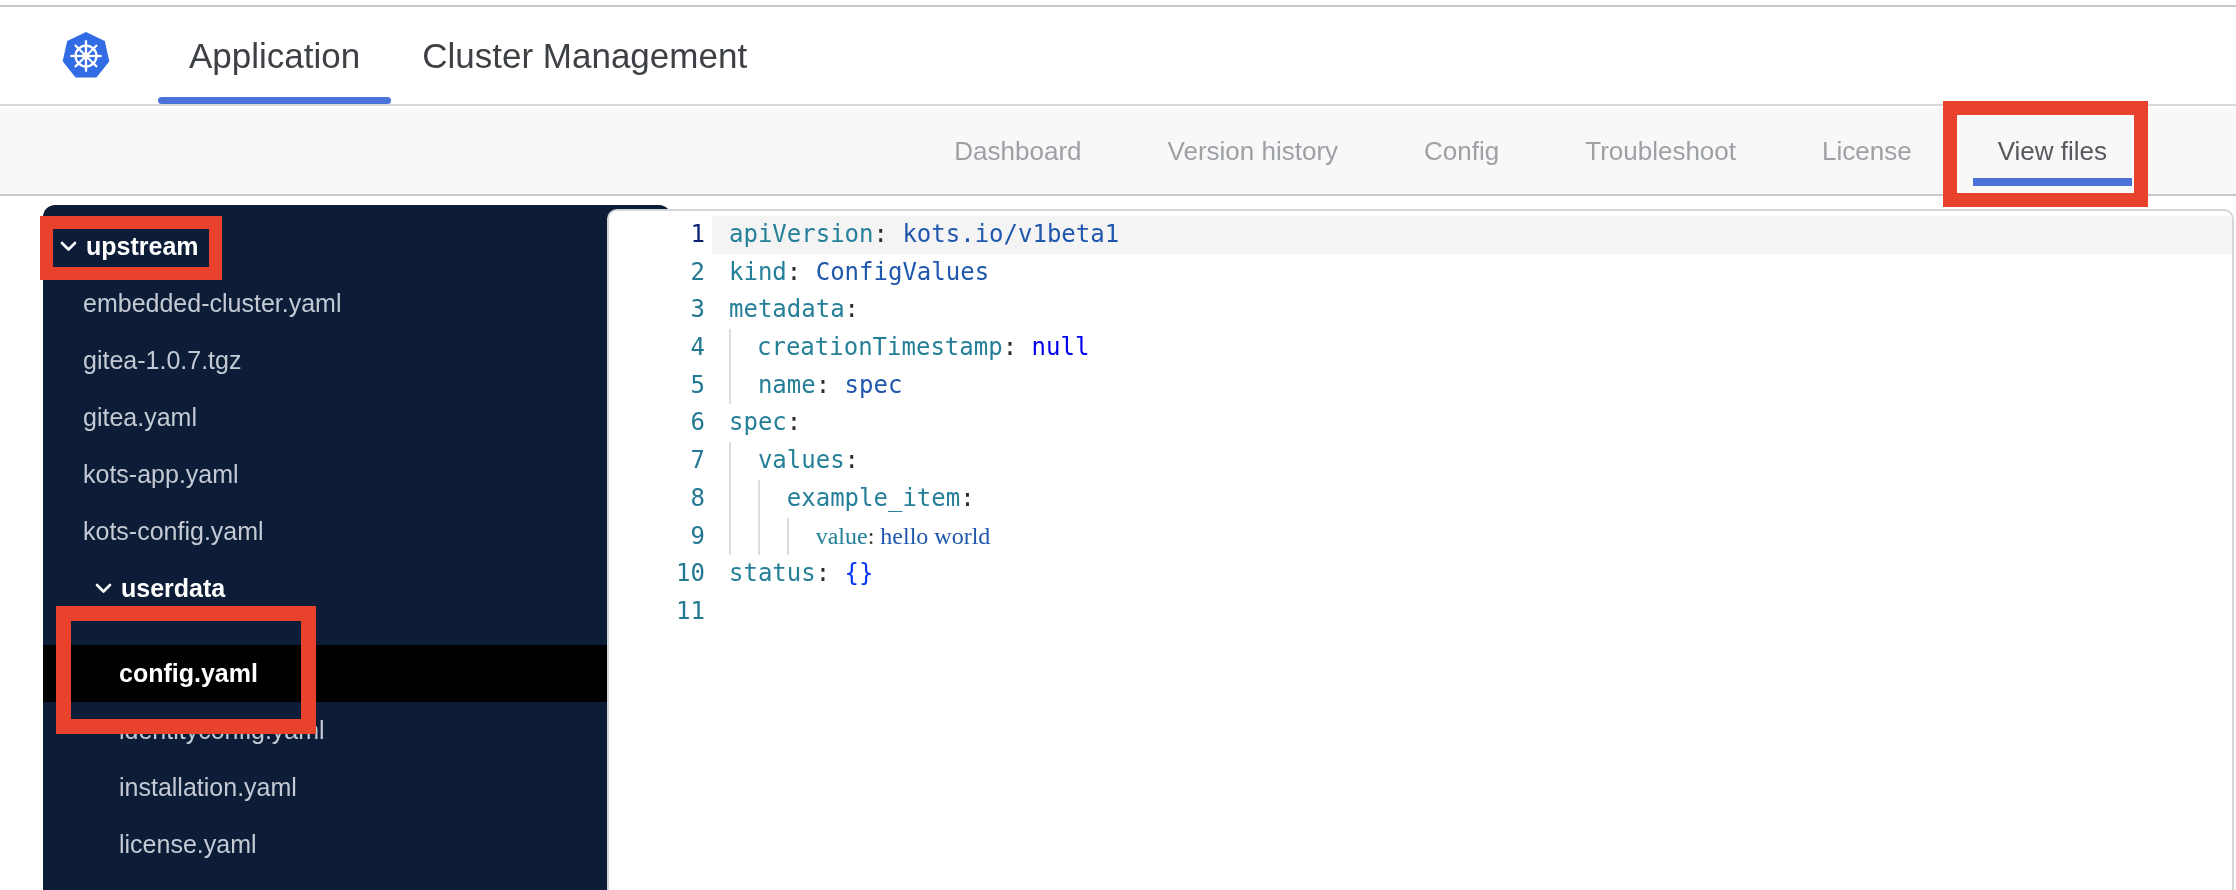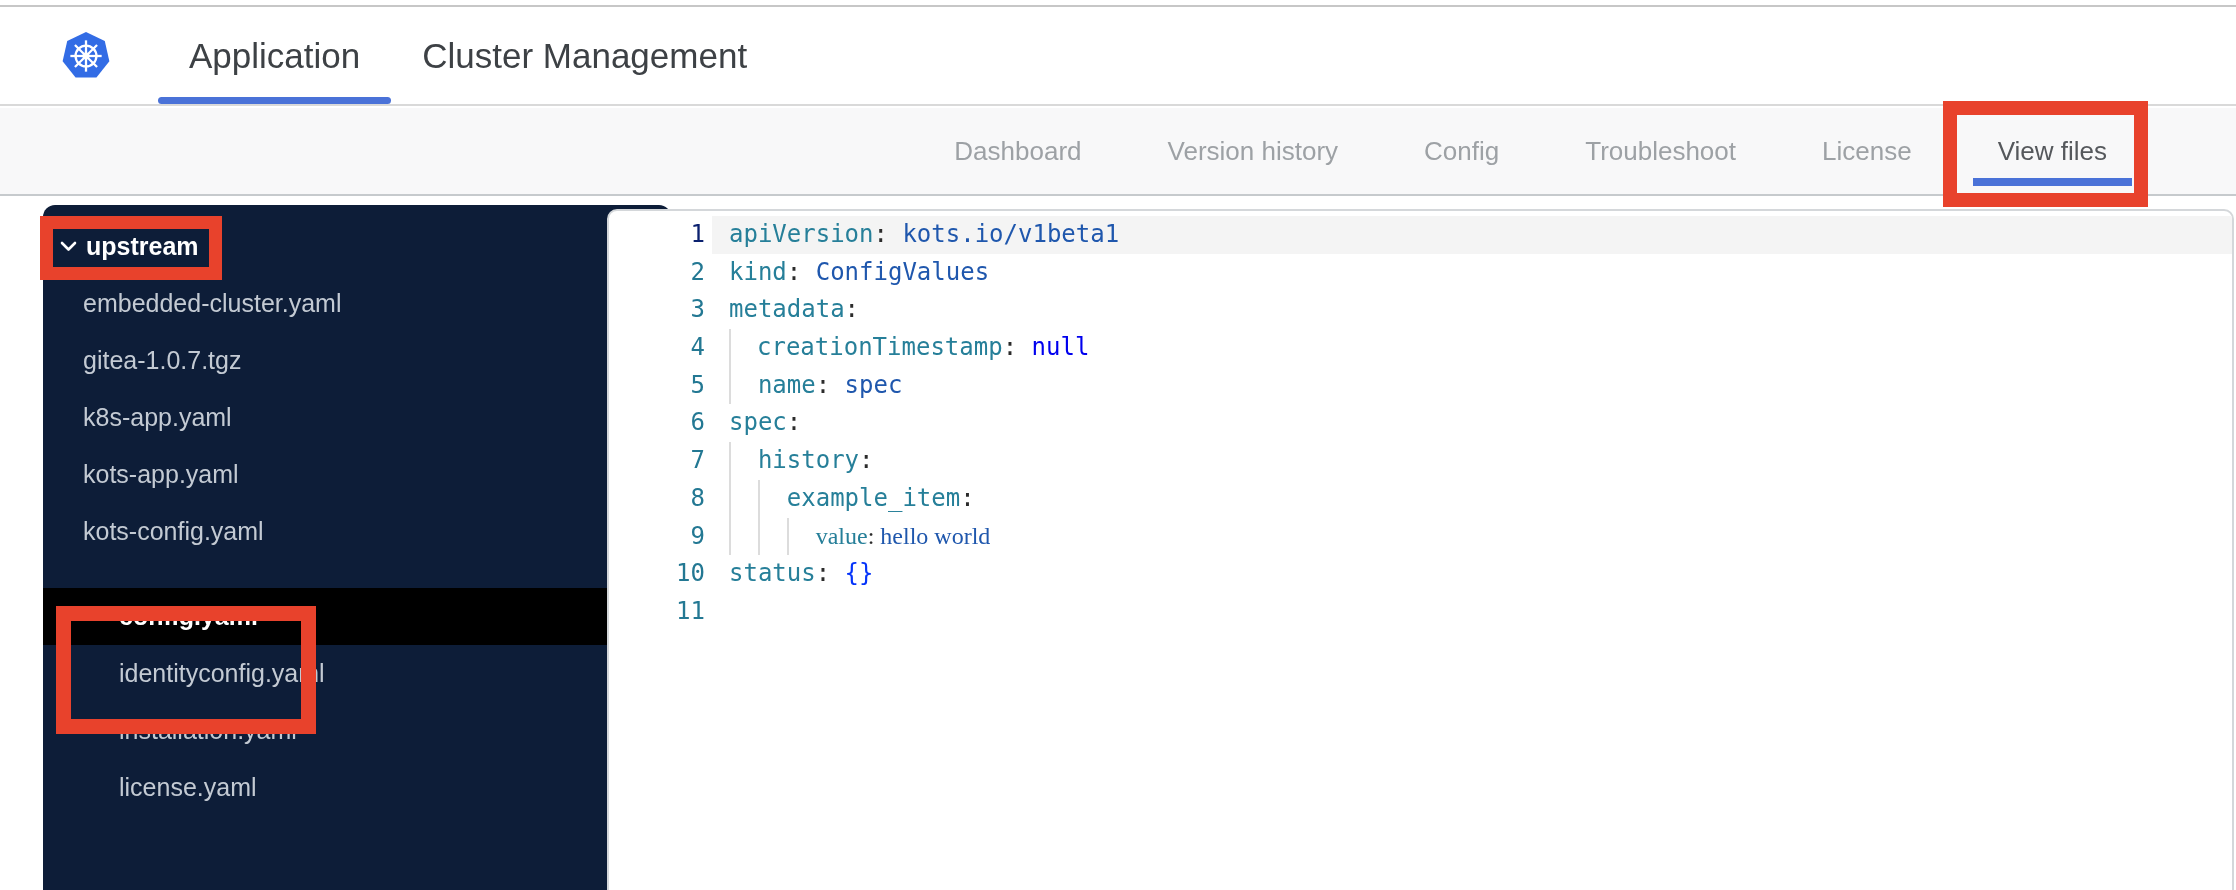--- a/index.html
+++ b/index.html
@@ -128,27 +128,35 @@
         </span>
         <span>upstream</span>
       </div>
       <div class="tree-row file lvl1">
         <span>embedded-cluster.yaml</span>
       </div>
       <div class="tree-row file lvl1">
         <span>gitea-1.0.7.tgz</span>
       </div>
       <div class="tree-row file lvl1">
-        <span>k8s-app.yaml</span>
+        <span>gitea.yaml</span>
       </div>
       <div class="tree-row file lvl1">
         <span>kots-app.yaml</span>
       </div>
       <div class="tree-row file lvl1">
         <span>kots-config.yaml</span>
+      </div>
+      <div class="tree-row folder lvl1">
+        <span class="chev">
+          <svg width="17" height="11" viewBox="0 0 17 11">
+            <polyline points="2,2 8.5,8.5 15,2" fill="none" stroke="#ffffff" stroke-width="2.6" stroke-linecap="round" stroke-linejoin="round"></polyline>
+          </svg>
+        </span>
+        <span>userdata</span>
       </div>
       <div class="tree-row file lvl2 selected">
         <span>config.yaml</span>
       </div>
       <div class="tree-row file lvl2">
         <span>identityconfig.yaml</span>
       </div>
       <div class="tree-row file lvl2">
         <span>installation.yaml</span>
       </div>
@@ -158,21 +166,21 @@
     </div>
 
   <div class="editor" id="code-editor">
     <div id="code-lines">
         <div class="code-line active"><div class="num">1</div><div class="code"><span style="margin-left: 0px;"><span class="tok-key">apiVersion</span><span class="tok-punc">: </span><span class="tok-str">kots.io/v1beta1</span></span></div></div>
         <div class="code-line"><div class="num">2</div><div class="code"><span style="margin-left: 0px;"><span class="tok-key">kind</span><span class="tok-punc">: </span><span class="tok-str">ConfigValues</span></span></div></div>
         <div class="code-line"><div class="num">3</div><div class="code"><span style="margin-left: 0px;"><span class="tok-key">metadata</span><span class="tok-punc">:</span></span></div></div>
         <div class="code-line"><div class="num">4</div><div class="code"><div class="guide" style="left: 17px;"></div><span style="margin-left: 28px;"><span class="tok-key">creationTimestamp</span><span class="tok-punc">: </span><span class="tok-kw">null</span></span></div></div>
         <div class="code-line"><div class="num">5</div><div class="code"><div class="guide" style="left: 17px;"></div><span style="margin-left: 28.9px;"><span class="tok-key">name</span><span class="tok-punc">: </span><span class="tok-str">spec</span></span></div></div>
         <div class="code-line"><div class="num">6</div><div class="code"><span style="margin-left: 0px;"><span class="tok-key">spec</span><span class="tok-punc">:</span></span></div></div>
-        <div class="code-line"><div class="num">7</div><div class="code"><div class="guide" style="left: 17px;"></div><span style="margin-left: 28.9px;"><span class="tok-key">history</span><span class="tok-punc">:</span></span></div></div>
+        <div class="code-line"><div class="num">7</div><div class="code"><div class="guide" style="left: 17px;"></div><span style="margin-left: 28.9px;"><span class="tok-key">values</span><span class="tok-punc">:</span></span></div></div>
         <div class="code-line"><div class="num">8</div><div class="code"><div class="guide" style="left: 17px;"></div><div class="guide" style="left: 45.9px;"></div><span style="margin-left: 57.8px;"><span class="tok-key">example_item</span><span class="tok-punc">:</span></span></div></div>
         <div class="code-line"><div class="num">9</div><div class="code"><div class="guide" style="left: 17px;"></div><div class="guide" style="left: 45.9px;"></div><div class="guide" style="left: 74.8px;"></div><span style="margin-left: 86.7px; font-family: Liberation Serif, serif;"><span class="tok-key">value</span><span class="tok-punc">: </span><span class="tok-str">hello world</span></span></div></div>
         <div class="code-line"><div class="num">10</div><div class="code"><span style="margin-left: 0px;"><span class="tok-key">status</span><span class="tok-punc">: </span><span class="tok-brace">{}</span></span></div></div>
         <div class="code-line"><div class="num">11</div><div class="code"><span style="margin-left: 0px;"></span></div></div>
       </div>
   </div>
 
   <div class="annotation-box anno-upstream"></div>
   <div class="annotation-box anno-userdata-config"></div>
   <div class="annotation-box anno-view-files"></div>

